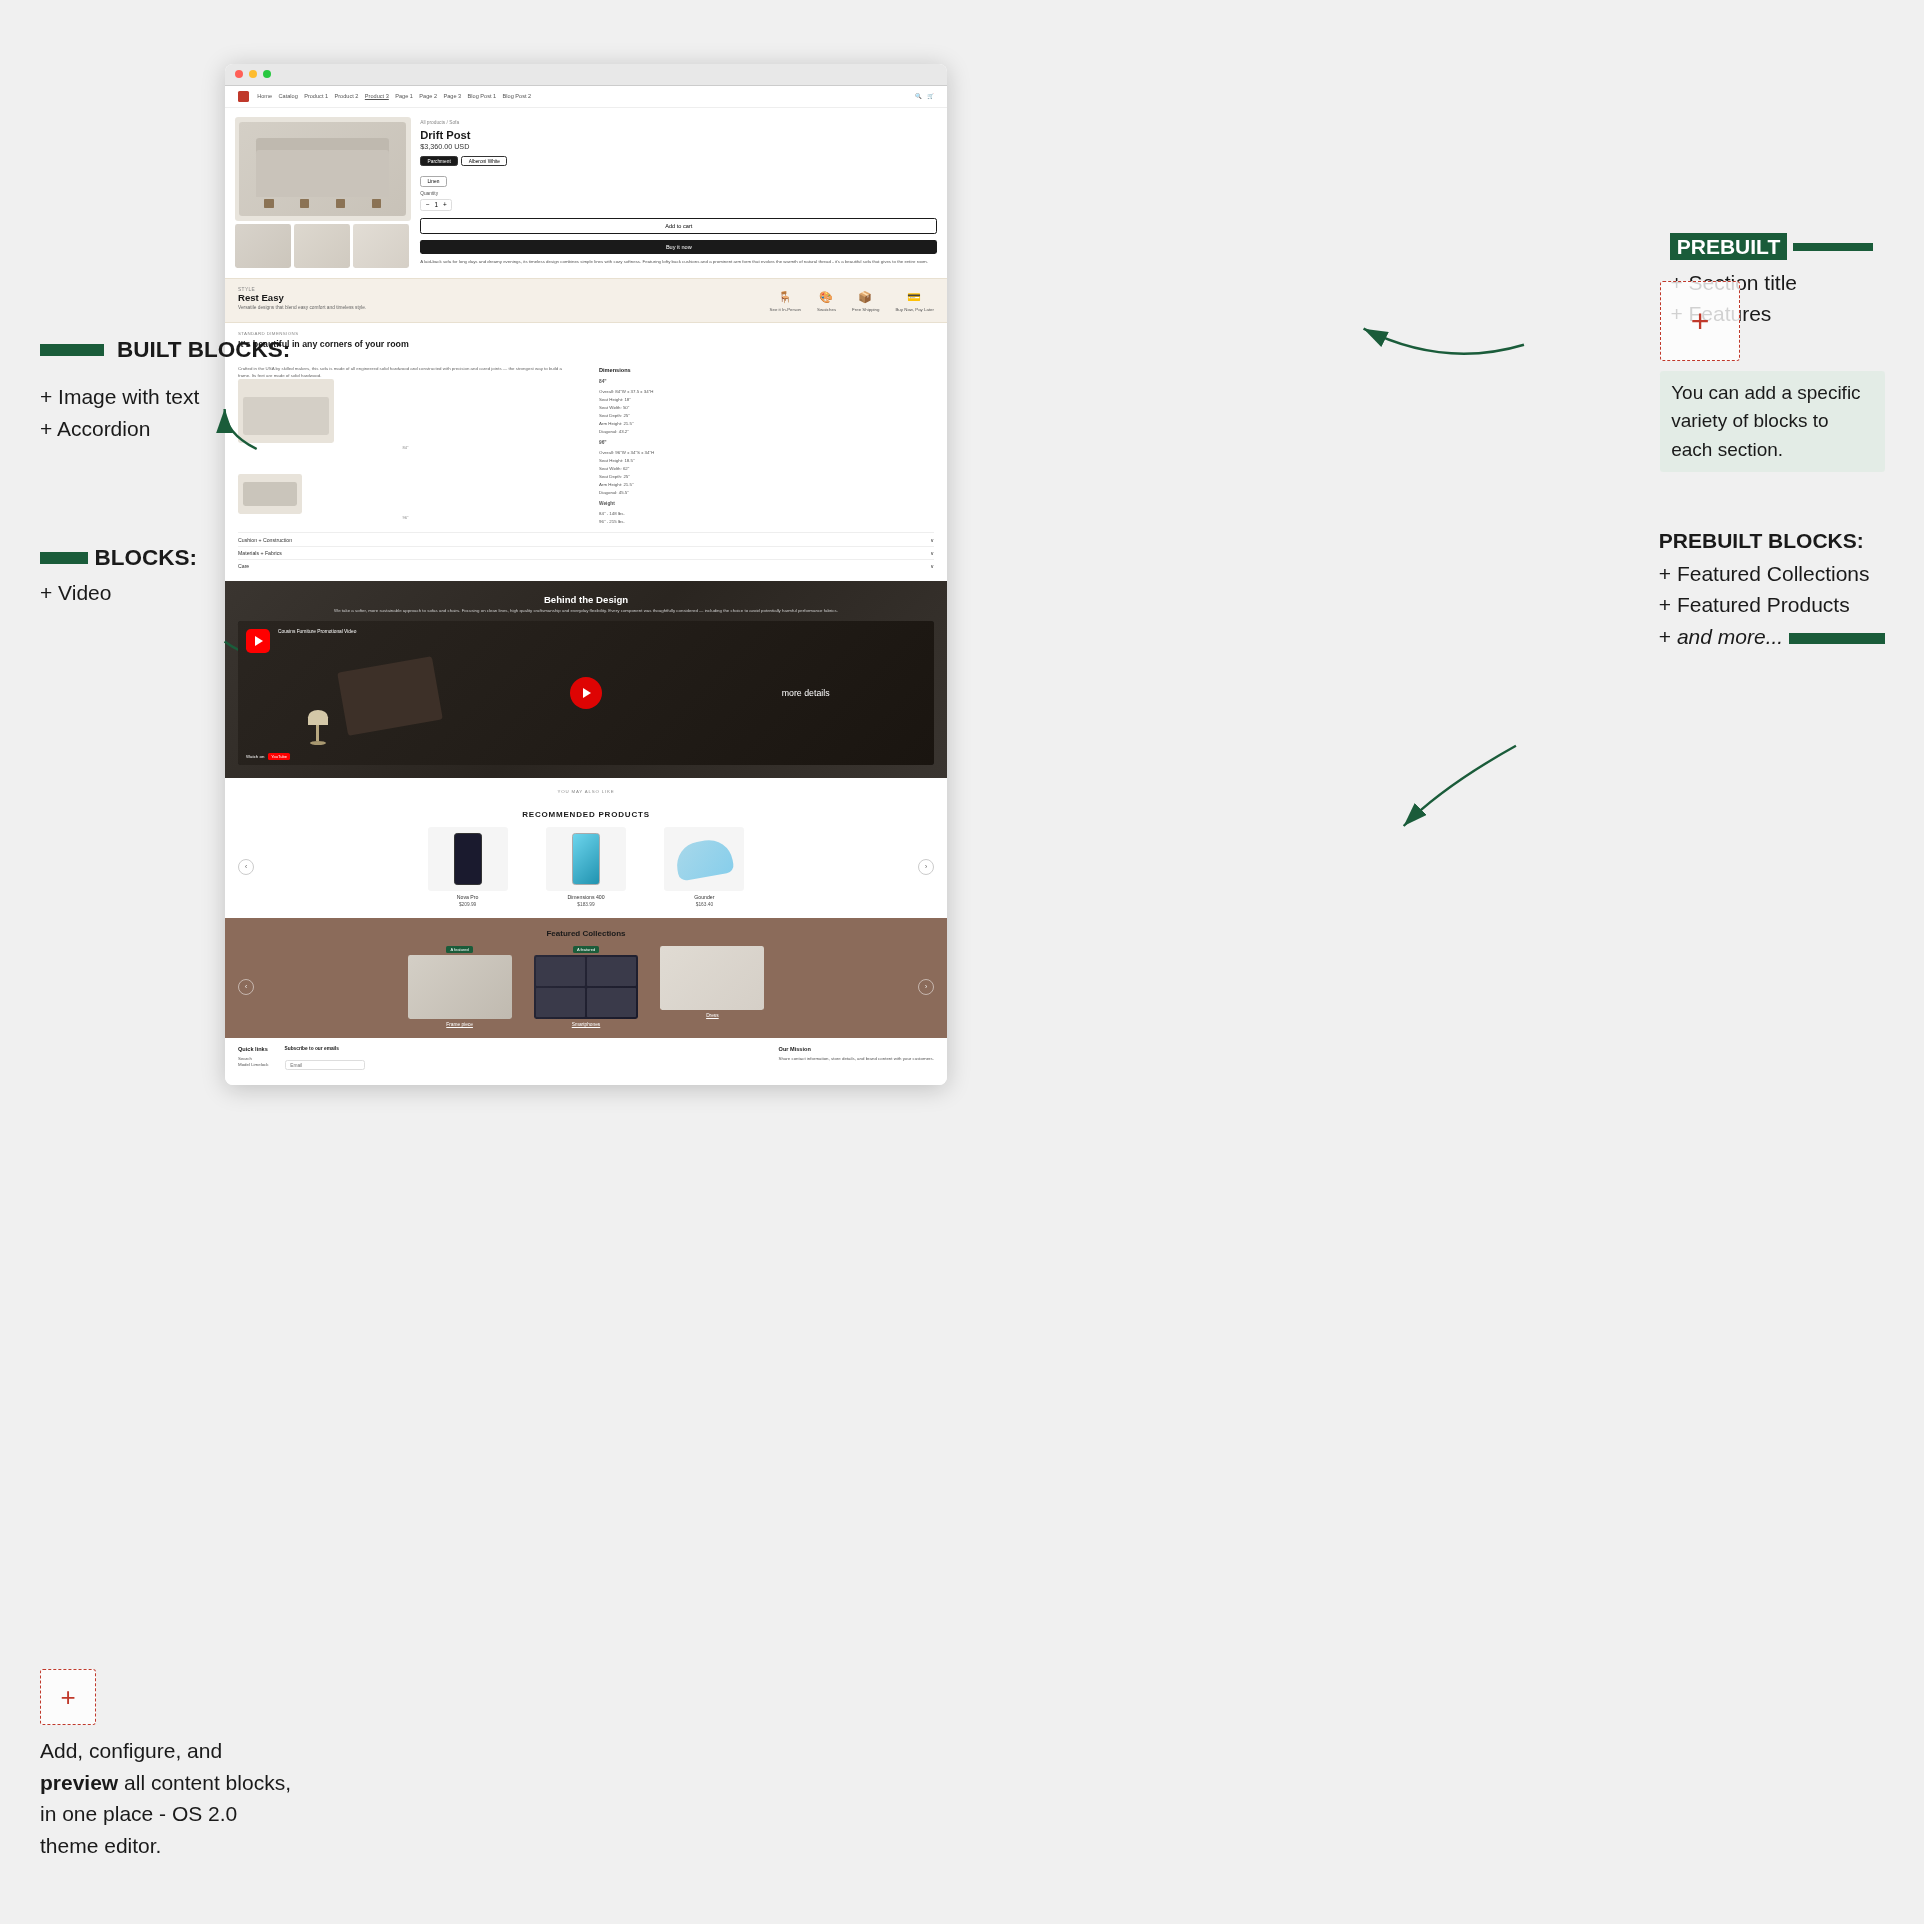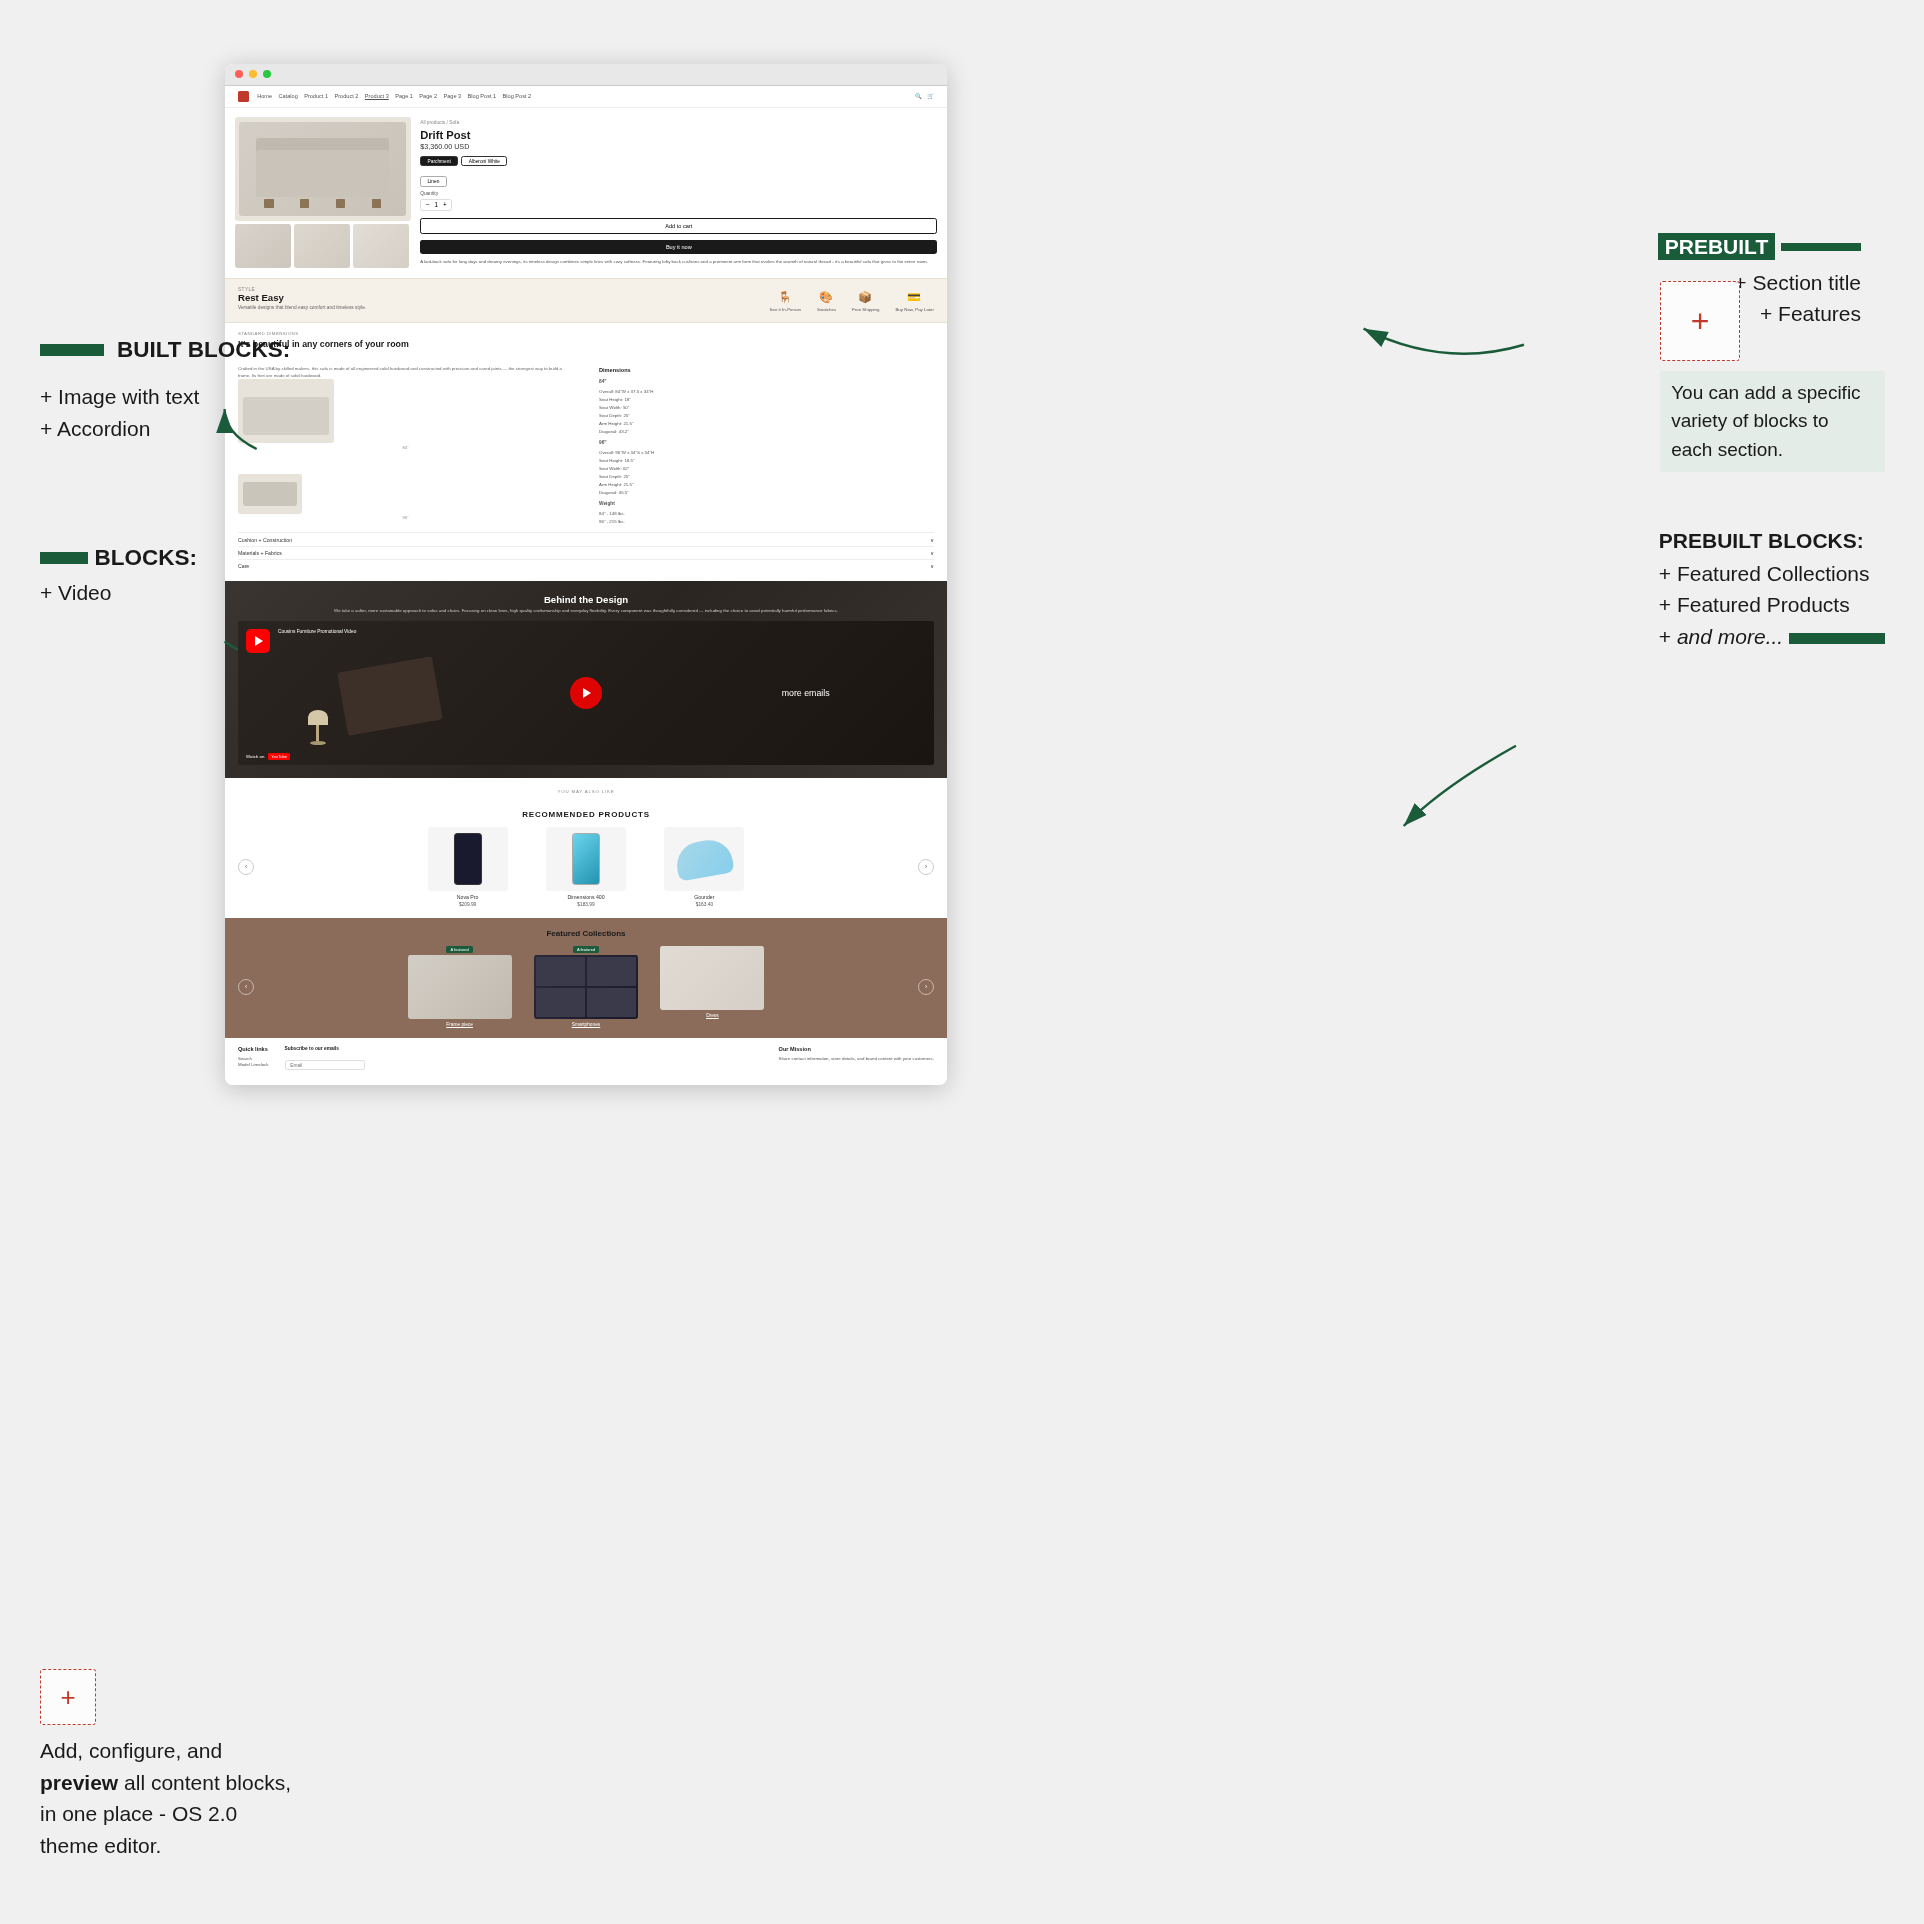--- a/index.html
+++ b/index.html
@@ -828,22 +828,22 @@
       padding: 1.6px 4.8px;
       font-size: 4.8px;
       width: 80px;
       color: #555;
     }
 
     
     .ann-prebuilt {
       position: absolute;
       top: 233px;
-      right: 64px;
-      text-align: right;
+      right: 52px;
+      text-align: left;
     }
 
     .ann-blocks-img {
       position: absolute;
       top: 337px;
       left: 40px;
     }
 
     .ann-prebuilt-blocks {
       position: absolute;
@@ -1084,21 +1084,21 @@
 
         <div class="video-play-btn">
           <div class="play-triangle"></div>
         </div>
         <div class="video-title-overlay">Cousins Furniture Promotional Video</div>
 
         <div class="video-play-center">
           <div class="play-triangle"></div>
         </div>
 
-        <div class="video-more-detail">more emails</div>
+        <div class="video-more-detail">more details</div>
 
         <div class="video-watch-on">
           <span>Watch on</span>
           <span class="video-yt-logo">YouTube</span>
         </div>
       </div>
     </div>
   </div>
 
   <div class="recommended-section">

